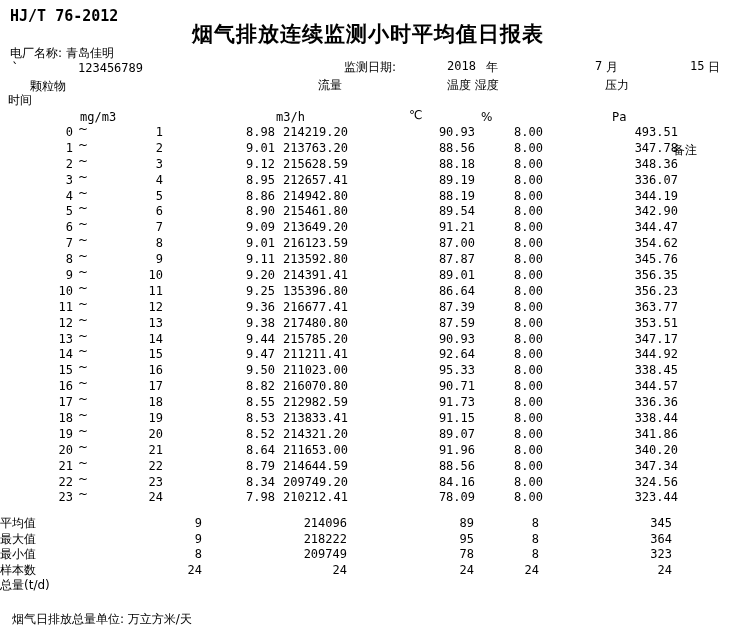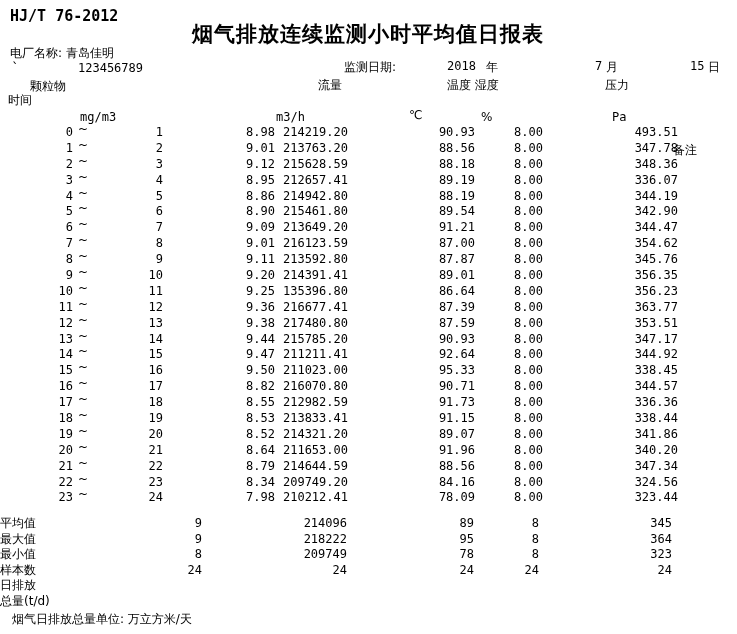--- a/index.html
+++ b/index.html
@@ -363,28 +363,20 @@
 
   <div class="srow">
     <span class="lbl">样本数</span>
     <span class="c">24</span>
     <span class="c">24</span>
     <span class="c">24</span>
     <span class="c">24</span>
     <span class="c">24</span>
   </div>
 
-  <div class="srow">
-    <span class="lbl">日排放</span>
-    <span class="c"></span>
-    <span class="c"></span>
-    <span class="c"></span>
-    <span class="c"></span>
-    <span class="c"></span>
-  </div>
 
   <div class="srow">
     <span class="lbl">总量(t/d)</span>
     <span class="c"></span>
     <span class="c"></span>
     <span class="c"></span>
     <span class="c"></span>
     <span class="c"></span>
   </div>
 </div>

